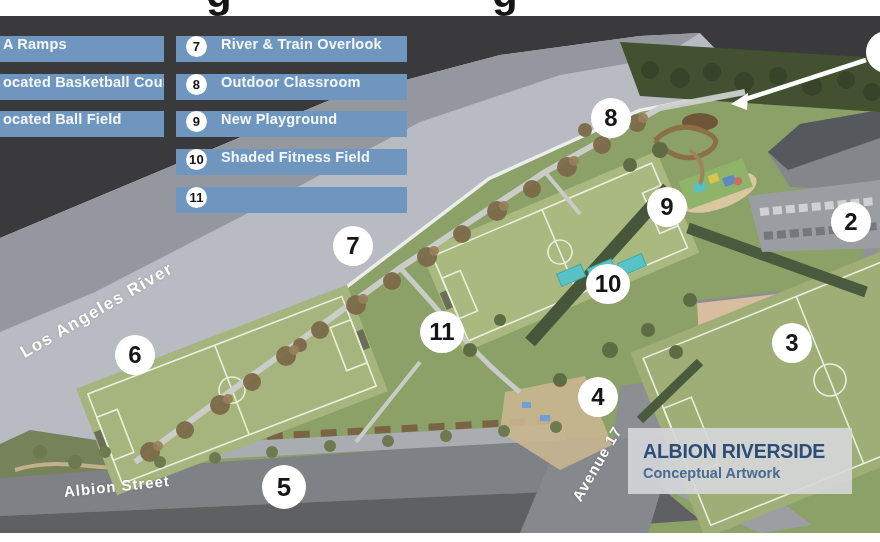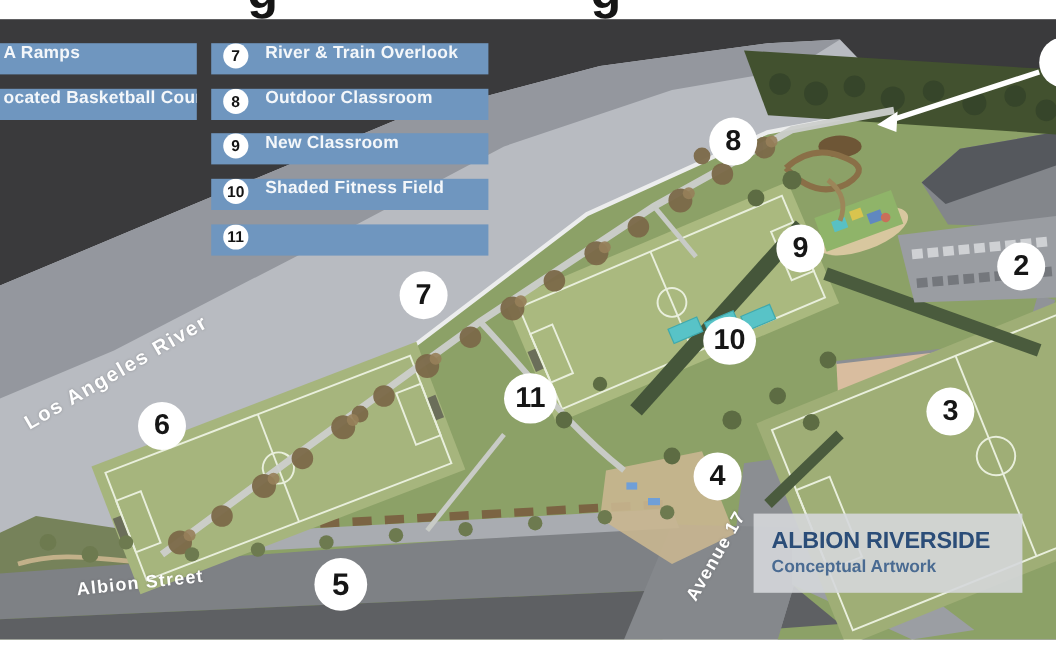--- a/index.html
+++ b/index.html
@@ -244,32 +244,35 @@
     <span class="pg g2">g</span>
   </div>
   <div class="bottom-strip"></div>
 
   <div class="legend-bar left r0">
     <span>A Ramps</span>
     </div>
   <div class="legend-bar left r1">
     <span>ocated Basketball Courts</span>
     </div>
+  <div class="legend-bar left r2">
+    <span>ocated Ball Field</span>
+    </div>
 
   <div class="legend-bar mid r0">
     <span class="lg-circle">7</span>
     <span>River &amp; Train Overlook</span>
     </div>
   <div class="legend-bar mid r1">
     <span class="lg-circle">8</span>
     <span>Outdoor Classroom</span>
     </div>
   <div class="legend-bar mid r2">
     <span class="lg-circle">9</span>
-    <span>New Classroom</span>
+    <span>New Playground</span>
     </div>
   <div class="legend-bar mid r3">
     <span class="lg-circle">10</span>
     <span>Shaded Fitness Field</span>
     </div>
   <div class="legend-bar mid r4">
     <span class="lg-circle">11</span>
     </div>
 
   <div class="marker mk2">2</div>

